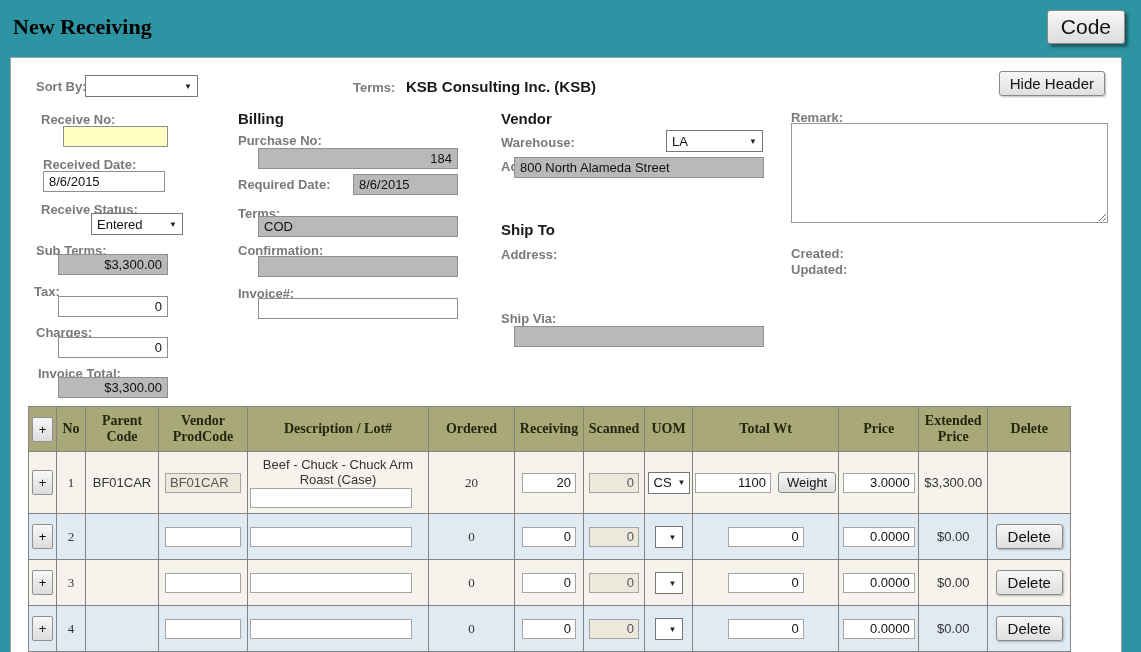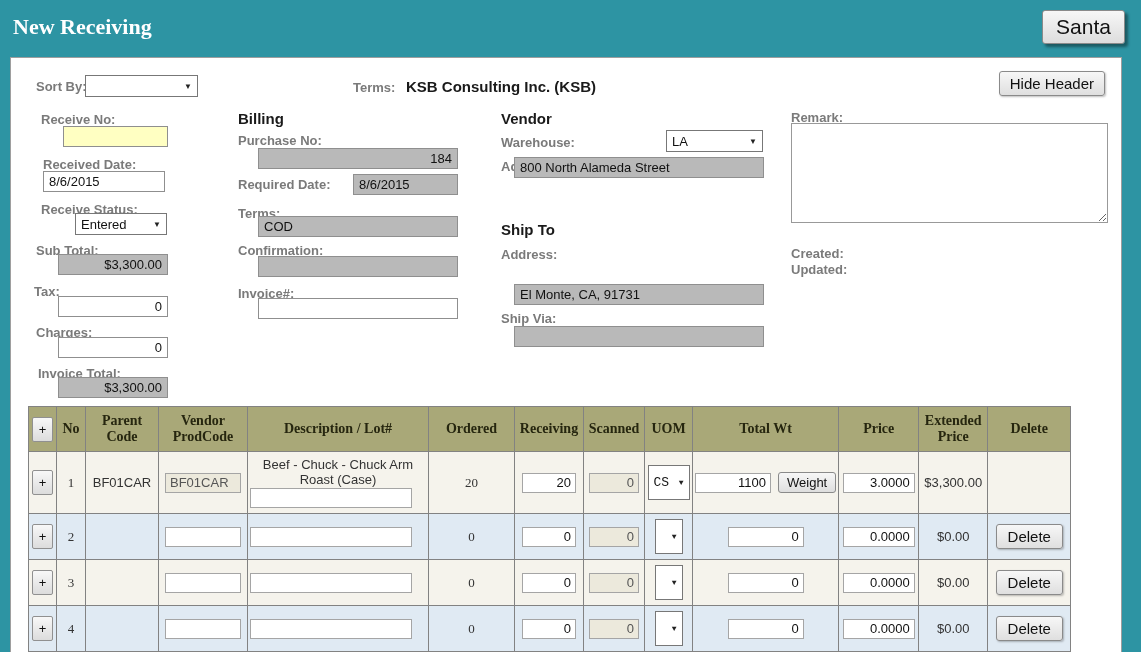--- a/index.html
+++ b/index.html
@@ -1,21 +1,21 @@
 <!DOCTYPE html>
 <html><head>
 <meta charset="utf-8">
 <style>
   * { box-sizing: border-box; margin: 0; padding: 0; }
   html, body { width: 1141px; height: 652px; overflow: hidden; }
   body { background: #2D94A3; font-family: "Liberation Sans", sans-serif; position: relative; }
 
   
   .topbar { position: absolute; top: 0; left: 0; width: 1141px; height: 57px; background: #2D94A3; }
-  .page-title { position: absolute; left: 13px; top: 14px; color: #ffffff; font-family: "Liberation Serif", serif; font-weight: bold; font-size: 22px; }
+  .page-title { position: absolute; left: 13px; top: 14px; color: #000000; font-family: "Liberation Serif", serif; font-weight: bold; font-size: 22px; }
   .topbar-buttons { position: absolute; right: 16px; top: 10px; display: flex; gap: 15px; }
   .big-btn { font-family: "Liberation Sans", sans-serif; font-size: 21px; color: #111;
     padding: 4px 13px; background: linear-gradient(#f7f7f7, #dddddd); border: 1px solid #8a8a8a;
     border-radius: 3px; box-shadow: 3px 3px 3px rgba(0,0,0,0.40); cursor: pointer; }
 
   
   .panel { position: absolute; top: 57px; left: 10px; width: 1112px; height: 700px;
     background: #ffffff; border: 1px solid #9e9e9e; }
 
   .lbl { position: absolute; color: #7a7a7a; font-weight: bold; font-size: 13px; white-space: nowrap; }
@@ -48,33 +48,33 @@
   tr.rx td { height: 46px; }
   .serifnum { font-family: "Liberation Serif", serif; font-size: 15px; color: #222; }
   .plus { width: 21px; height: 25px; font-size: 13px; color: #111; background: linear-gradient(#f8f8f8, #dcdcdc);
     border: 1px solid #909090; border-radius: 2px; cursor: pointer; padding: 0; }
   .tin { border: 1px solid #a5a5a5; height: 20px; font-size: 13px; padding: 1px 4px;
     font-family: "Liberation Sans", sans-serif; background: #fff; color: #111; }
   .tnum { text-align: right; }
   .beige { background: #ECE9DC; color: #555; }
   .desc-cell { text-align: left; padding: 2px 5px; font-size: 13px; color: #333; }
   .desc-cell input { display: block; margin-top: 1px; }
-  .uomsel { position: static; display: inline-flex; height: 35px; font-family: Liberation Mono, monospace; }
+  .uomsel { position: static; display: inline-flex; height: 22px; }
   .twt-cell { text-align: left; padding-left: 6px; white-space: nowrap; }
   .wbtn { font-size: 13px; color: #111; padding: 2px 8px; margin-left: 7px;
     background: linear-gradient(#f7f7f7, #dedede); border: 1px solid #8a8a8a; border-radius: 3px; cursor: pointer; }
   .del-btn { font-size: 15px; padding: 3px 11px; }
 </style>
 </head>
 <body>
 
 <div class="topbar">
   <span class="page-title">New Receiving</span>
   <div class="topbar-buttons">
-    <button class="big-btn">Santa</button>
+    <button class="big-btn">Code</button>
   </div>
 </div>
 
 <div class="panel">
 
   <span class="lbl" style="left:25px; top:21px;">Sort By:</span>
   <div class="fsel" style="left:74px; top:17px; width:113px;">
     <span></span>
     <span class="arr">▼</span>
   </div>
@@ -82,26 +82,26 @@
   <span class="sect" style="left:395px; top:20px;">KSB Consulting Inc. (KSB)</span>
   <button class="sm-btn hide-header">Hide Header</button>
 
   <span class="lbl" style="left:30px; top:54px;">Receive No:</span>
   <input class="inp yellow" style="left: 52px; top: 68px; width: 105px;" value="">
 
   <span class="lbl" style="left:32px; top:99px;">Received Date:</span>
   <input class="inp" style="left: 32px; top: 113px; width: 122px;" value="8/6/2015">
 
   <span class="lbl" style="left:30px; top:144px;">Receive Status:</span>
-  <div class="fsel" style="left:64px; top:155px; width:92px;text-align:center;">
+  <div class="fsel" style="left:80px; top:155px; width:92px;text-align:center;">
     <span>Entered</span>
     <span class="arr">▼</span>
   </div>
 
-  <span class="lbl" style="left:25px; top:185px;">Sub Total:</span>
+  <span class="lbl" style="left:25px; top:185px;">Sub Terms:</span>
   <div class="ro r" style="left:47px; top:196px; width:110px;">$3,300.00</div>
 
   <span class="lbl" style="left:23px; top:226px;">Tax:</span>
   <input class="inp r" style="left: 47px; top: 238px; width: 110px;" value="0">
 
   <span class="lbl" style="left:25px; top:267px;">Charges:</span>
   <input class="inp r" style="left: 47px; top: 279px; width: 110px;" value="0">
 
   <span class="lbl" style="left:27px; top:308px;">Invoice Total:</span>
   <div class="ro r" style="left:47px; top:319px; width:110px;">$3,300.00</div>
@@ -126,21 +126,20 @@
   <span class="lbl" style="left:490px; top:77px;">Warehouse:</span>
   <div class="fsel" style="left:655px; top:72px; width:97px;">
     <span>LA</span>
     <span class="arr">▼</span>
   </div>
   <span class="lbl" style="left:490px; top:101px;">Address:</span>
   <div class="ro" style="left:503px; top:99px; width:250px;">800 North Alameda Street</div>
 
   <span class="sect" style="left:490px; top:163px;">Ship To</span>
   <span class="lbl" style="left:490px; top:189px;">Address:</span>
-  <div class="ro" style="left:503px; top:226px; width:250px;">El Monte, CA, 91731</div>
   <span class="lbl" style="left:490px; top:253px;">Ship Via:</span>
   <div class="ro" style="left:503px; top:268px; width:250px;"></div>
 
   <span class="lbl" style="left:780px; top:52px;">Remark:</span>
   <textarea class="ta" style="left: 780px; top: 65px; width: 317px; height: 100px;"></textarea>
   <span class="lbl" style="left:780px; top:188px;">Created:</span>
   <span class="lbl" style="left:780px; top:204px;">Updated:</span>
 
   <table class="items">
     <colgroup>

